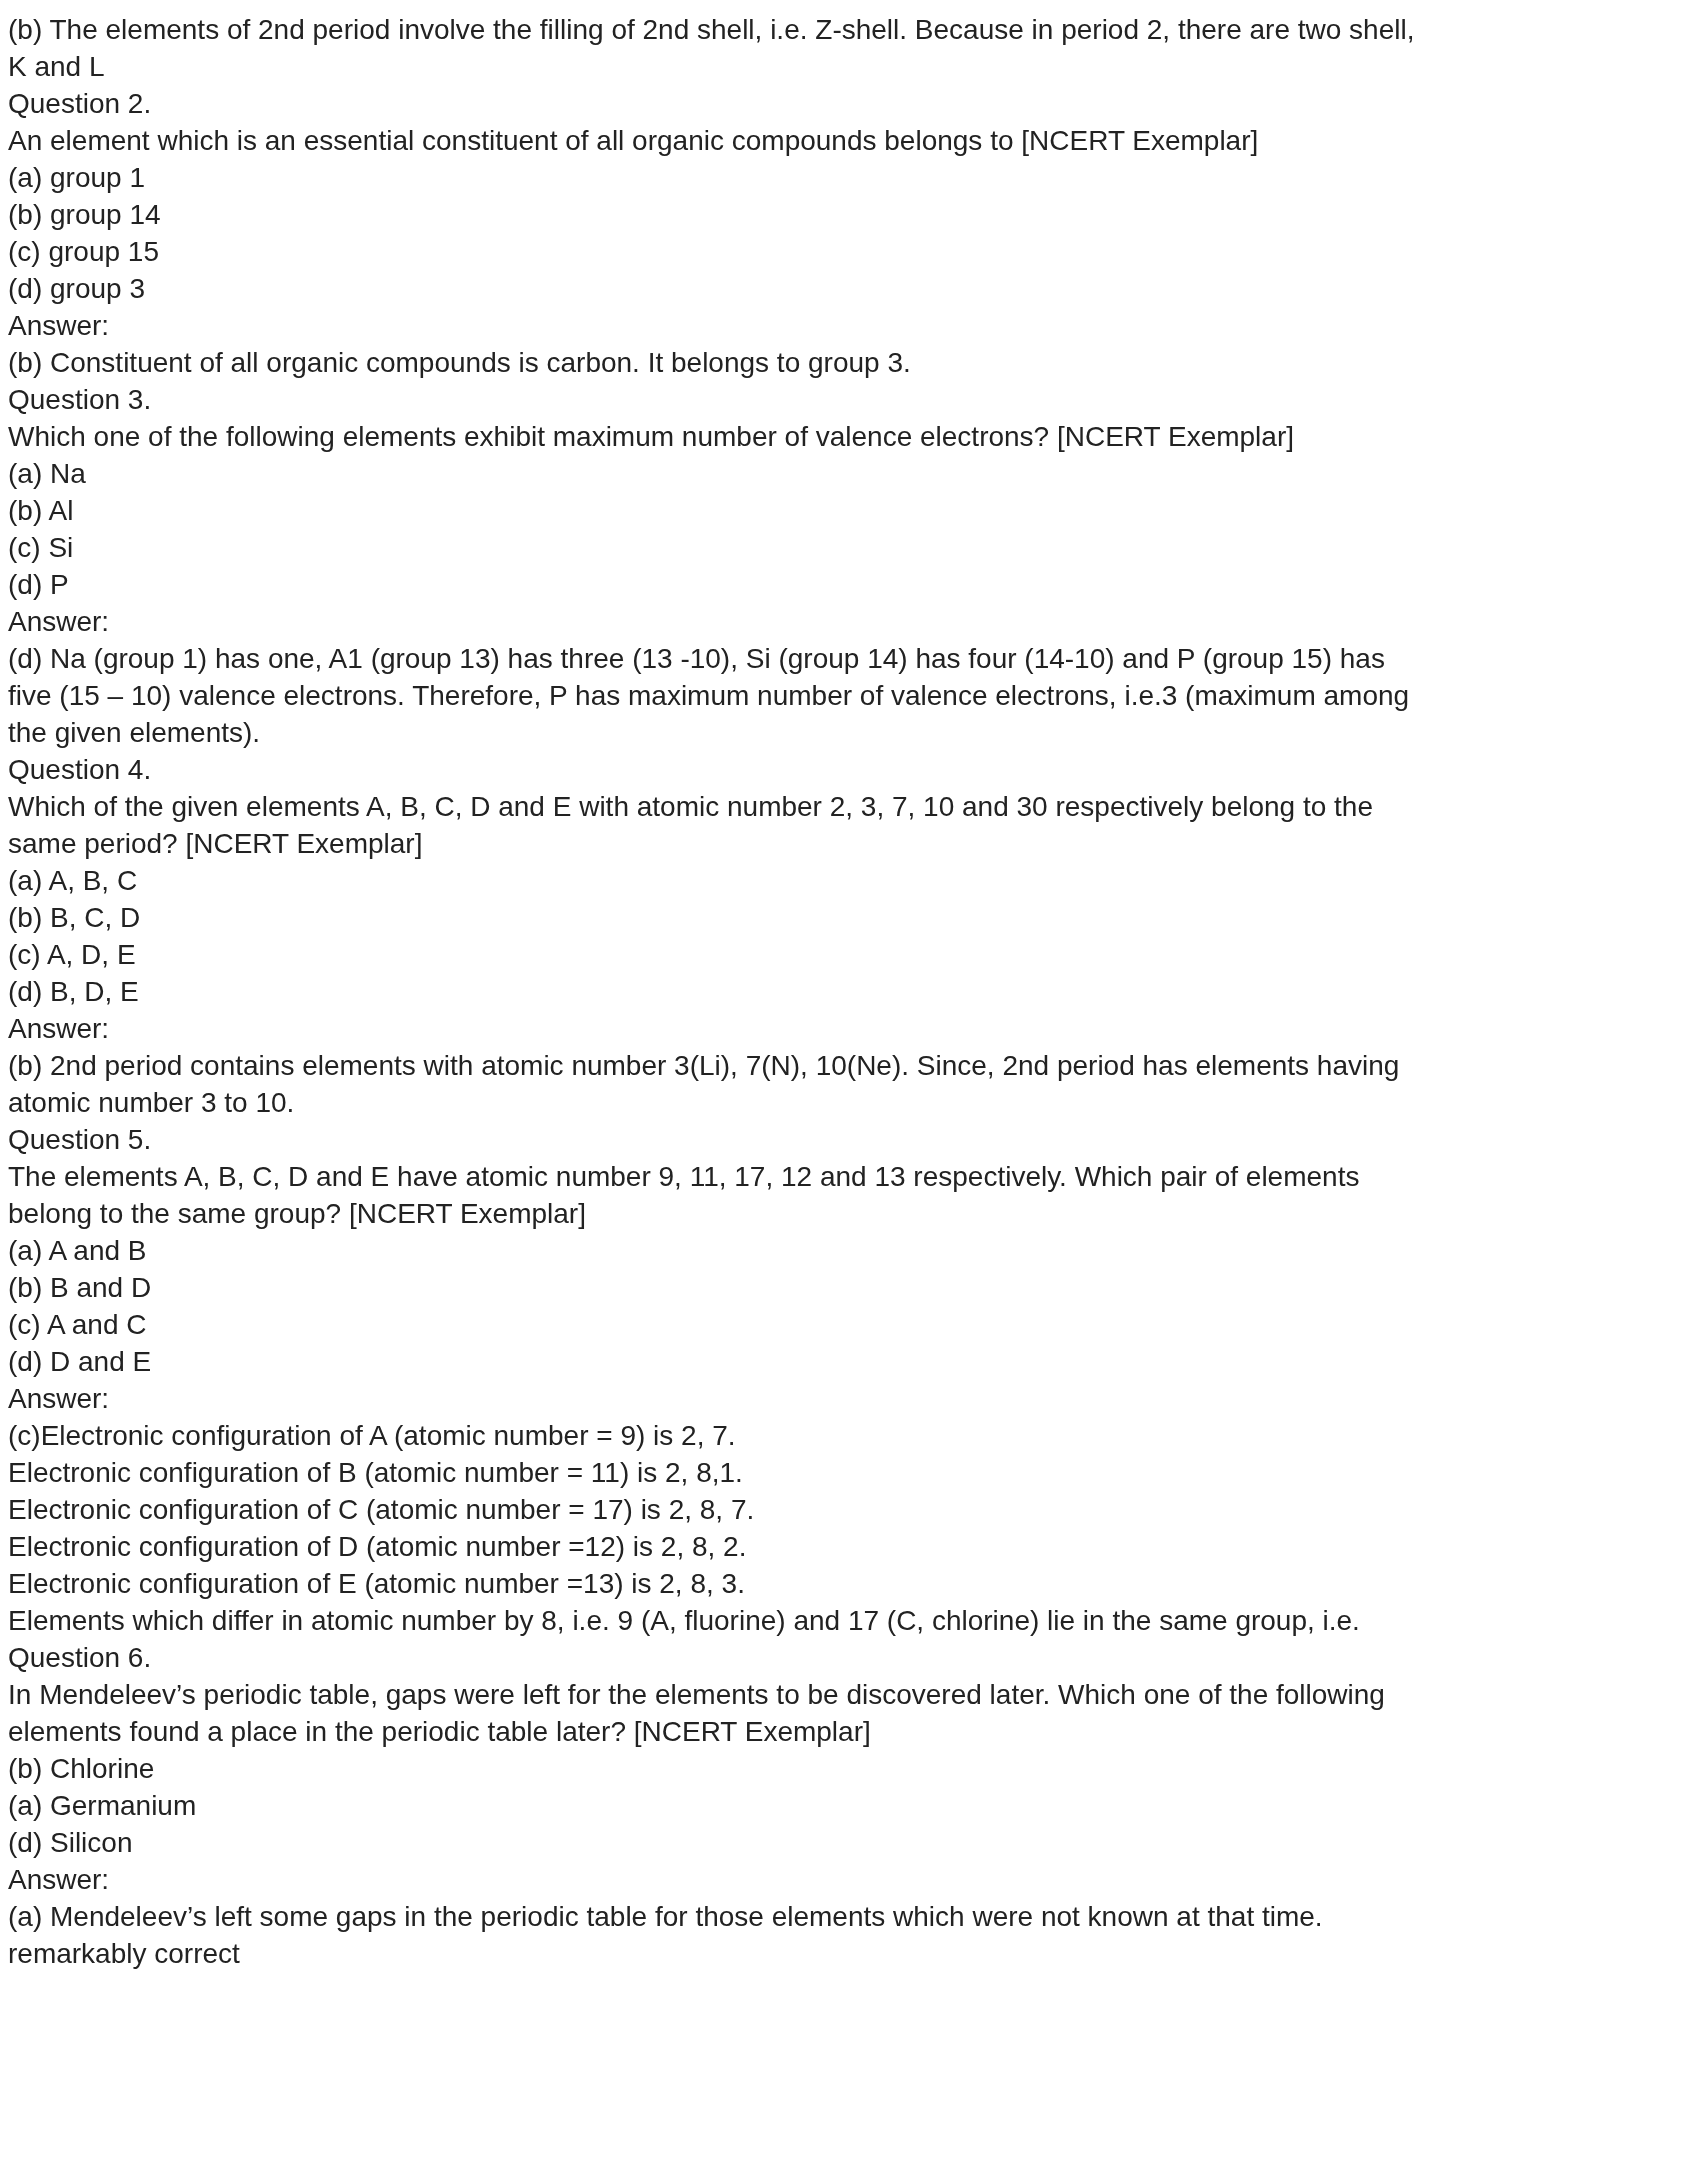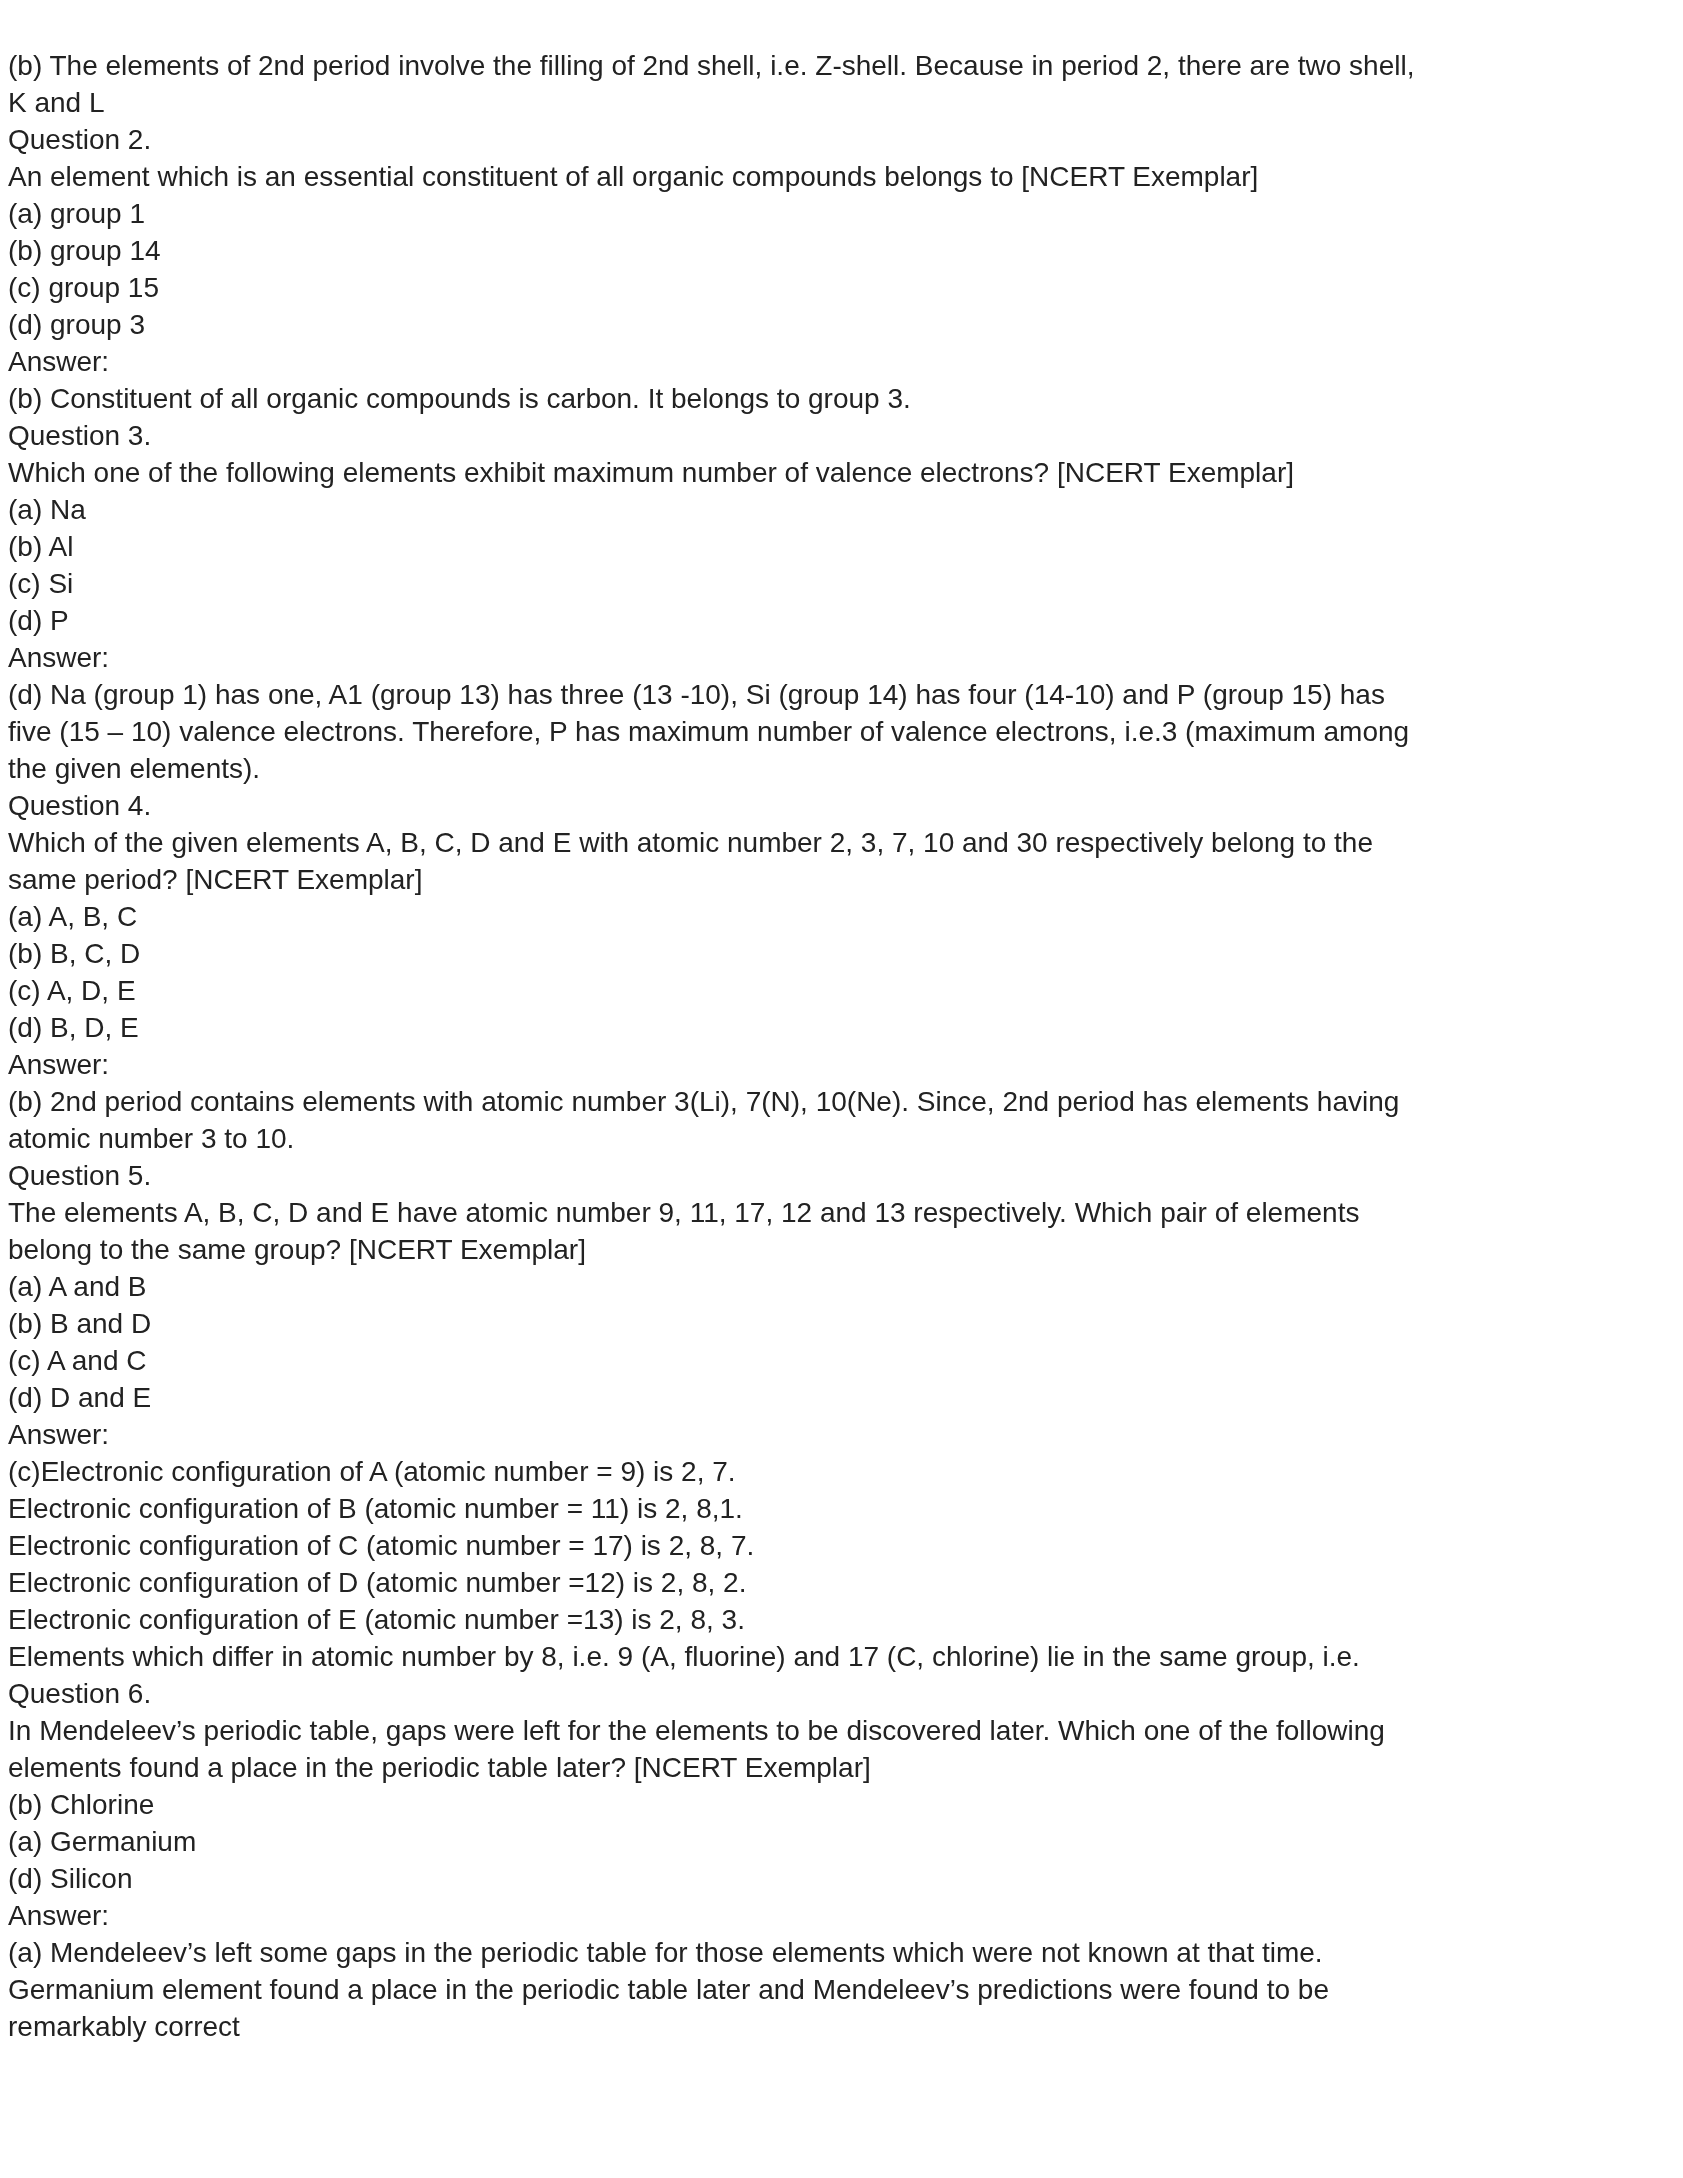--- a/index.html
+++ b/index.html
@@ -10,21 +10,20 @@
   .page {
     width: 1683px;
     height: 2178px;
     box-sizing: border-box;
     background: #ffffff;
     padding: 11px 10px 0 8px;
     overflow: hidden;
   }
   .text-content {
     width: 100%;
-    margin-top: 36px;
   }
   .text-line {
     font-family: "Liberation Sans", sans-serif;
     font-size: 28px;
     line-height: 37px;
     color: #222222;
     white-space: pre;
     letter-spacing: 0px;
   }
 </style>
@@ -78,17 +77,16 @@
       <div class="text-line">Electronic configuration of E (atomic number =13) is 2, 8, 3.</div>
       <div class="text-line">Elements which differ in atomic number by 8, i.e. 9 (A, fluorine) and 17 (C, chlorine) lie in the same group, i.e.</div>
       <div class="text-line">Question 6.</div>
       <div class="text-line">In Mendeleev’s periodic table, gaps were left for the elements to be discovered later. Which one of the following</div>
       <div class="text-line">elements found a place in the periodic table later? [NCERT Exemplar]</div>
       <div class="text-line">(b) Chlorine</div>
       <div class="text-line">(a) Germanium</div>
       <div class="text-line">(d) Silicon</div>
       <div class="text-line">Answer:</div>
       <div class="text-line">(a) Mendeleev’s left some gaps in the periodic table for those elements which were not known at that time.</div>
-      <div class="text-line">Germanium element found a place in the periodic table later and Mendeleev’s predictions were found to be</div>
       <div class="text-line">remarkably correct</div>
     </div>
 </main>
 
 
 </body></html>

